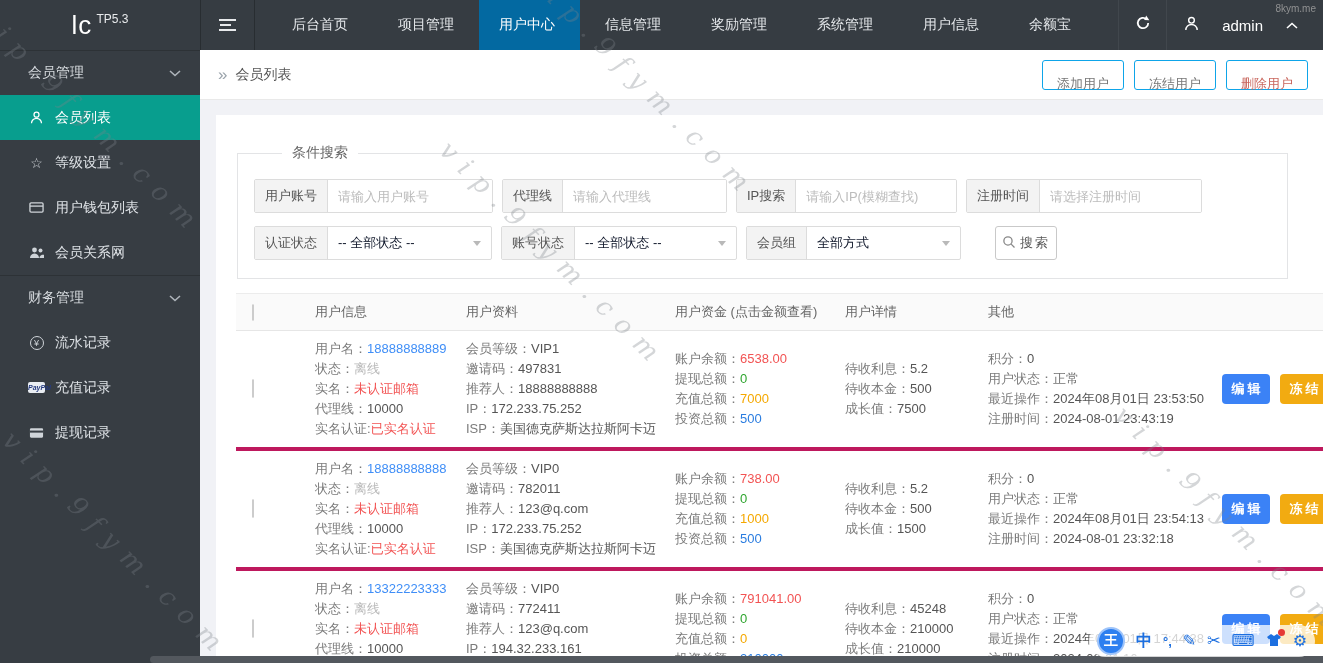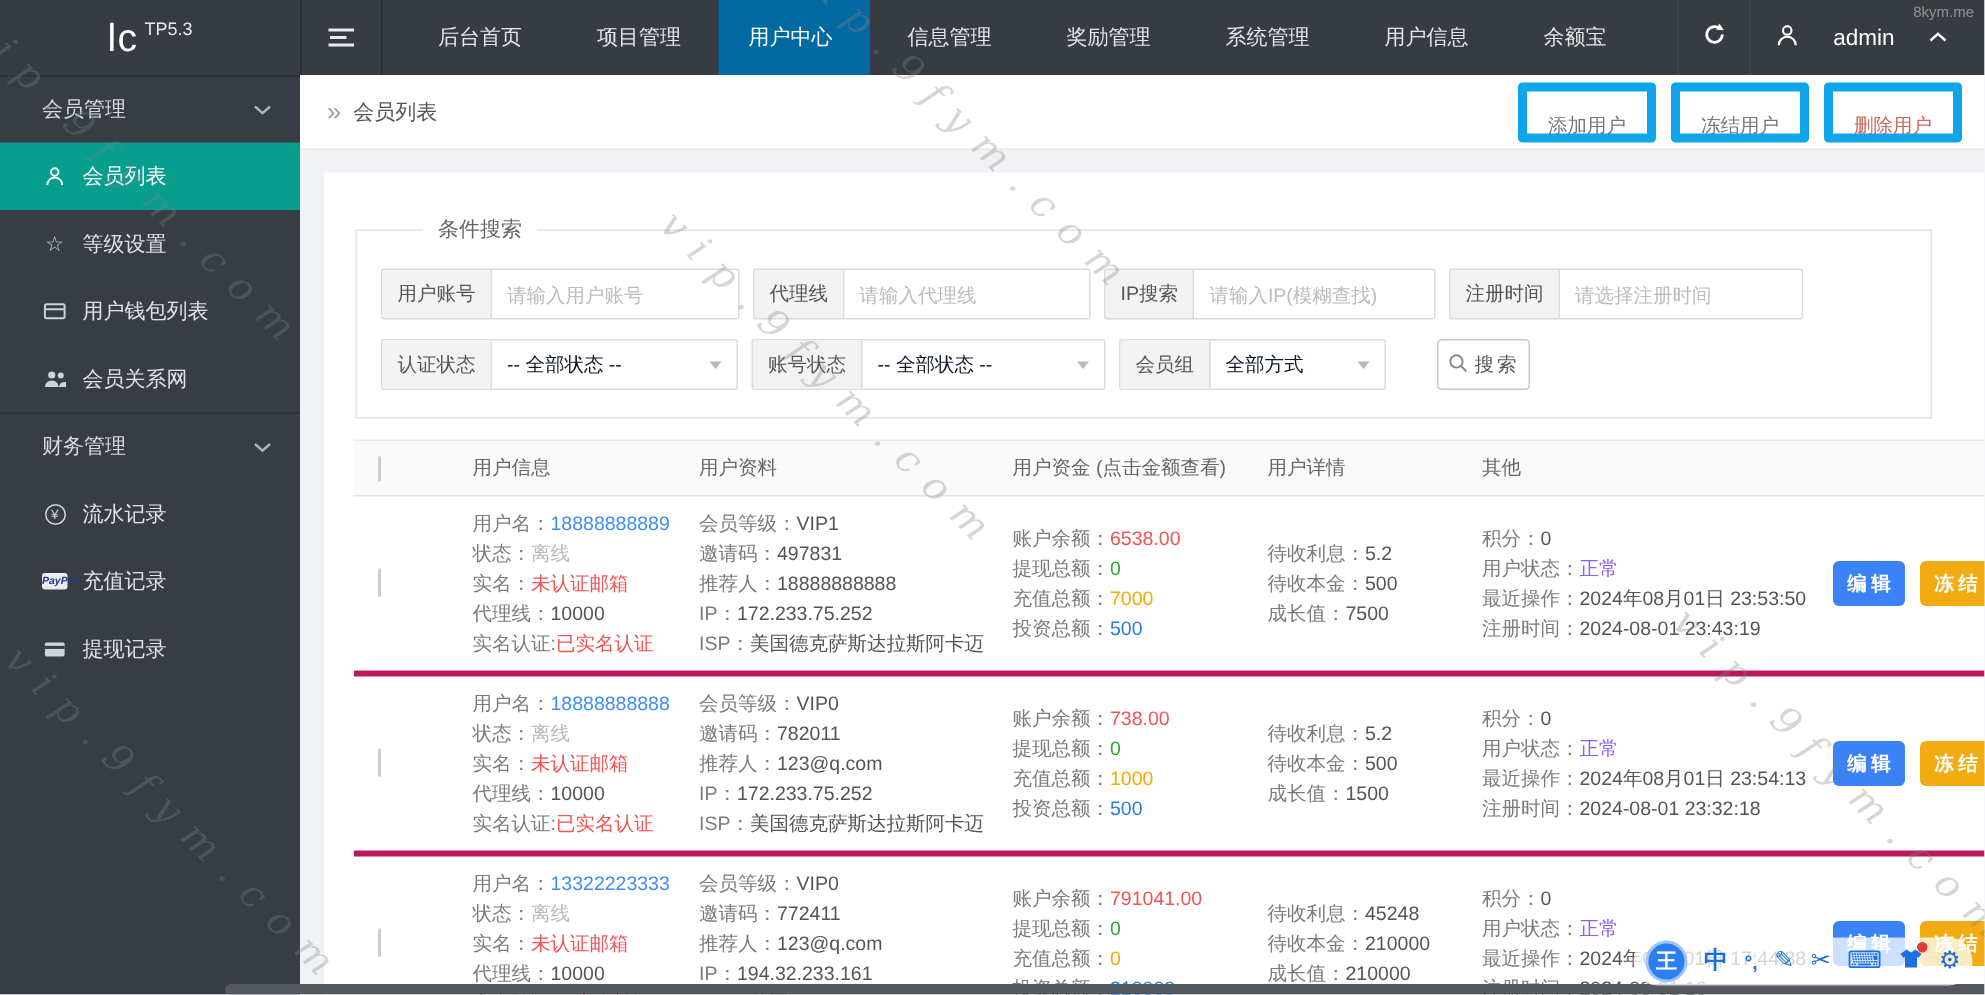--- a/index.html
+++ b/index.html
@@ -30,21 +30,21 @@
   .sitem.active .sicon { color:#fff; }
   .yen-circle { width:14px; height:14px; border:1.2px solid #cfd4d9; border-radius:50%; font-size:9px; line-height:12px; text-align:center; color:#cfd4d9; }
   .pp-badge { width:17px; height:11px; background:#e9edf2; border-radius:2px; font-size:7px; font-style:italic; font-weight:bold; color:#253b80; text-align:center; line-height:11px; }
 
   
   .main { position:absolute; left:200px; top:50px; right:0; bottom:0; background:#f1f2f6; }
   .crumbbar { height:50px; background:#fff; border-bottom:1px solid #e9e9e9; display:flex; align-items:center; padding:0 15px 0 18px; }
   .crumb-arrow { color:#9aa3ab; font-size:17px; margin-right:8px; }
   .crumb-title { color:#555; font-size:14px; }
   .crumb-actions { margin-left:auto; display:flex; gap:10px; }
-  .tbtn { height:30px; padding:14px 14px; background:#fff; border:6px solid #0ea5e9; border-radius:3px; font-size:13px; color:#777; cursor:pointer; }
+  .tbtn { height:30px; padding:14px 14px; background:#fff; border:1px solid #0ea5e9; border-radius:3px; font-size:13px; color:#777; cursor:pointer; }
   .tbtn.danger { color:#c9675e; }
 
   .card { position:absolute; left:16px; top:65px; right:0; bottom:0; background:#fff; }
 
   
   fieldset.search { margin:29px 35px 0 21px; border:1px solid #e3e4e6; padding:17px 16px 5px 16px; }
   fieldset.search legend { margin-left:28px; padding:0 10px; color:#666; font-size:14px; }
   .srow { display:flex; align-items:center; margin-bottom:13px; }
   .igroup { display:flex; height:34px; border:1px solid #dcdcdc; border-radius:2px; margin-right:9px; overflow:hidden; background:#fff; }
   .ilabel { background:#f3f3f3; border-right:1px solid #dcdcdc; display:flex; align-items:center; padding:0 10px; font-size:13px; color:#555; white-space:nowrap; }
@@ -63,21 +63,21 @@
   .cell { font-size:13px; }
   .line { line-height:20px; white-space:nowrap; }
   .lb { color:#7b7b7b; }
   .v { color:#555; }
   .link { color:#3f8ef7; cursor:pointer; }
   .dim { color:#b9b9b9; }
   .red { color:#f25353; }
   .green { color:#2fa52f; }
   .orange { color:#f5a800; }
   .blue { color:#2b7de0; }
-  .ok { color:#8b5cf6; }
+  .ok { color:#737373; }
   .money { cursor:pointer; }
   .actions { display:flex; gap:10px; padding-left:12px; }
   .btn-edit,.btn-freeze { width:48px; height:30px; border:0; border-radius:4px; color:#fff; font-size:13px; font-weight:bold; letter-spacing:3px; text-indent:3px; cursor:pointer; }
   .btn-edit { background:#3b82f6; }
   .btn-freeze { background:#f2ab11; }
 
   
   .wm { position:absolute; color:rgba(125,130,136,.33); font-size:26px; letter-spacing:11px; font-style:italic; font-family:"DejaVu Serif",serif; transform:rotate(45deg); transform-origin:left top; white-space:nowrap; pointer-events:none; z-index:60; }
   .wm-corner { position:absolute; right:7px; top:3px; font-size:10px; color:rgba(160,160,160,.85); z-index:60; pointer-events:none; font-style:normal; }
   .hscroll { position:absolute; left:150px; right:0; bottom:0; height:7px; background:#53585e; border-radius:4px 0 0 4px; z-index:70; cursor:pointer; }
@@ -245,21 +245,21 @@
             <span class="caret"></span>
           </div>
         </div>
         <div class="igroup" style="width:236px">
           <span class="ilabel">账号状态</span>
           <div class="sel" style="flex:1">
             <span>-- 全部状态 --</span>
             <span class="caret"></span>
           </div>
         </div>
-        <div class="igroup" style="width:178px">
+        <div class="igroup" style="width:215px">
           <span class="ilabel">会员组</span>
           <div class="sel" style="flex:1">
             <span>全部方式</span>
             <span class="caret"></span>
           </div>
         </div>
         <button class="search-btn">
           <span><svg width="14" height="14" viewBox="0 0 15 15">
                 <circle cx="6.4" cy="6.4" r="4.4" stroke="#888" stroke-width="1.4" fill="none"></circle>
                 <line x1="9.8" y1="9.8" x2="13.4" y2="13.4" stroke="#888" stroke-width="1.4"></line>

